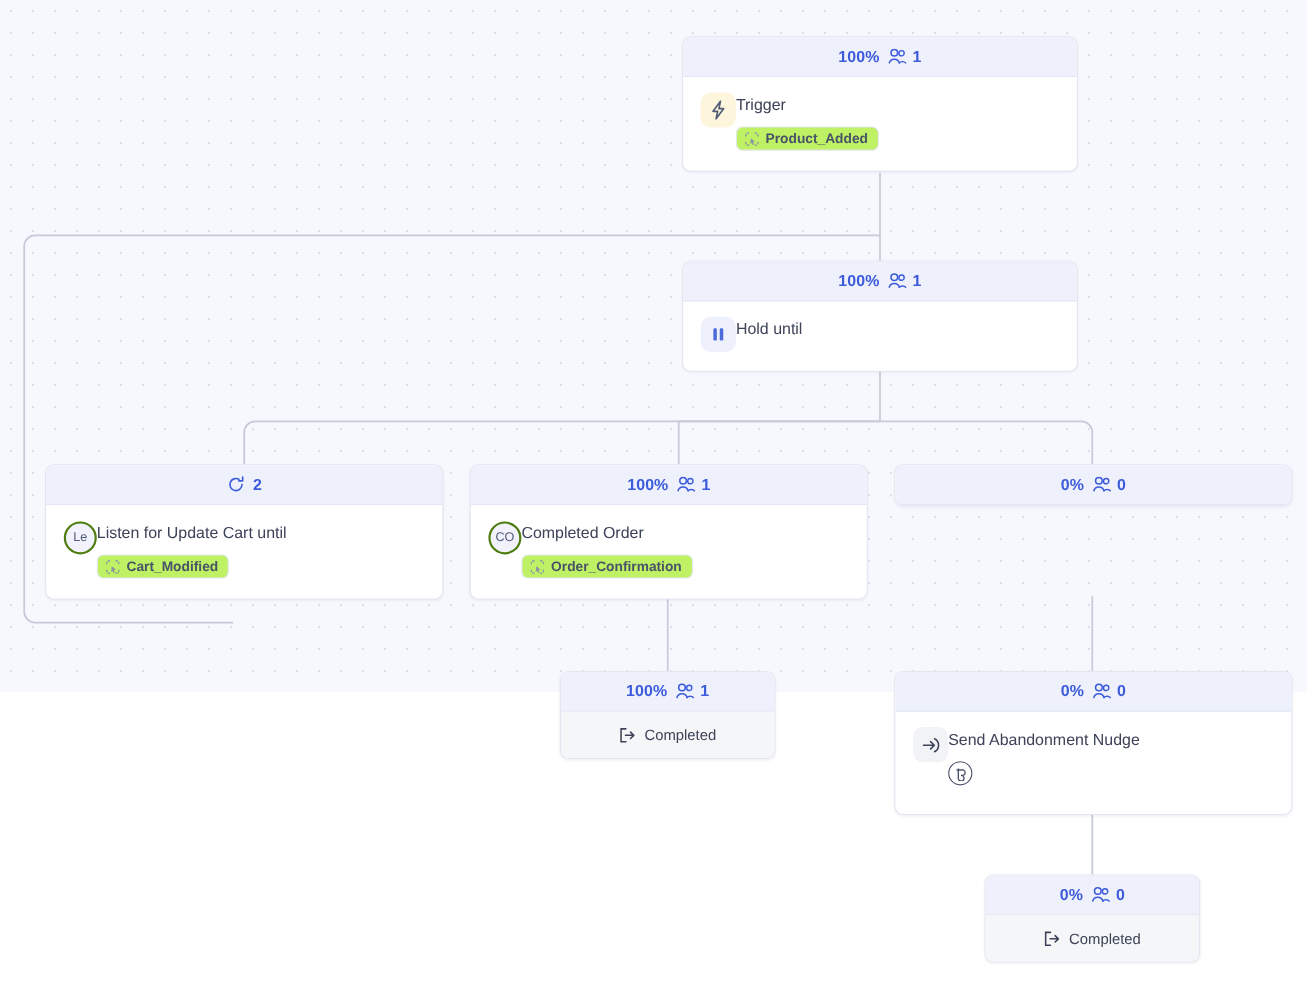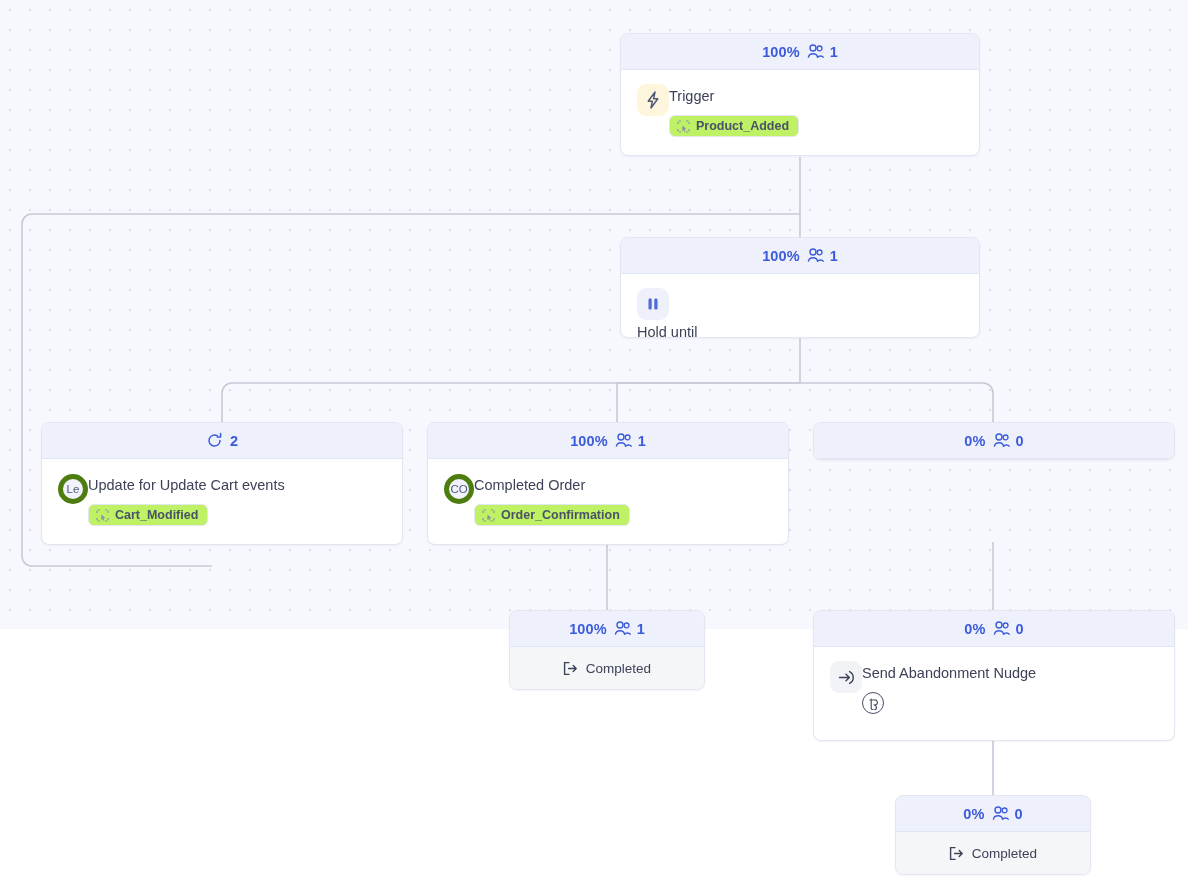--- a/index.html
+++ b/index.html
@@ -85,21 +85,21 @@
   }
   .icon-tile.yellow { background: #fdf6dd; }
   .icon-tile.blue   { background: #eef1fc; }
   .icon-tile.grey   { background: #f2f3f7; }
 
   
   .avatar {
     width: 30px; height: 30px;
     border-radius: 50%;
     background: #f1f2fb;
-    border: 5px solid #4d7c0f;
+    border: 2px solid #4d7c0f;
     display: flex; align-items: center; justify-content: center;
     font-size: 11.5px;
     color: #515b78;
     flex: 0 0 auto;
     margin-top: 1px;
   }
   .avatar.plain { background: #f6f7fb; }
 
   
   .pill {
@@ -213,21 +213,21 @@
           <svg width="18" height="15" viewBox="0 0 18 15">
             <circle cx="6" cy="4" r="3" fill="none" stroke="#3b5bdb" stroke-width="1.4"></circle>
             <path d="M1.3,13.6 A4.8,4.8 0 0 1 10.7,13.6" fill="none" stroke="#3b5bdb" stroke-width="1.4"></path>
             <circle cx="12.6" cy="4.4" r="2.4" fill="none" stroke="#3b5bdb" stroke-width="1.3"></circle>
             <path d="M10.2,13.6 A4.1,4.1 0 0 1 16.7,13.6" fill="none" stroke="#3b5bdb" stroke-width="1.3"></path>
           </svg>
         </span>
         <span class="stat-num">1</span>
       </span>
     </div>
-    <div class="node-body" style="height:63px;flex-direction:column;">
+    <div class="node-body" style="height:63px;">
       <span class="icon-tile blue">
         <svg width="14" height="16" viewBox="0 0 14 16">
           <rect x="2.5" y="2.5" width="3.2" height="11" rx="1.2" fill="#4d6bd8"></rect>
           <rect x="8.3" y="2.5" width="3.2" height="11" rx="1.2" fill="#4d6bd8"></rect>
         </svg>
       </span>
       <div>
         <div class="node-title">Hold until</div>
       </div>
     </div>
@@ -239,21 +239,21 @@
         <svg width="17" height="17" viewBox="0 0 17 17">
           <path d="M14,8.5 A5.5,5.5 0 1 1 11.2,3.7" fill="none" stroke="#3b5bdb" stroke-width="1.5" stroke-linecap="round"></path>
           <path d="M14.6,1.6 L14.6,5.1 L11.1,5.1" fill="none" stroke="#3b5bdb" stroke-width="1.5" stroke-linecap="round" stroke-linejoin="round"></path>
         </svg>
       </span>
       <span class="stat-num">2</span>
     </div>
     <div class="node-body" style="height:85px;">
       <span class="avatar">Le</span>
       <div>
-        <div class="node-title">Update for Update Cart events</div>
+        <div class="node-title">Listen for Update Cart until</div>
         <span class="pill">
           <span>
             <svg width="13" height="13" viewBox="0 0 13 13">
               <path d="M1,4 L1,1 L4,1 M9,1 L12,1 L12,4 M12,9 L12,12 L9,12 M4,12 L1,12 L1,9" fill="none" stroke="#8b92a6" stroke-width="1.2" stroke-dasharray="2.2 1.6"></path>
               <path d="M5.6,5.6 L9.4,9 L7.4,9.2 L8.4,11.2 L7.2,11.8 L6.2,9.8 L5,11 Z" fill="#8b92a6"></path>
             </svg>
           </span>
           <span>Cart_Modified</span>
         </span>
       </div>

